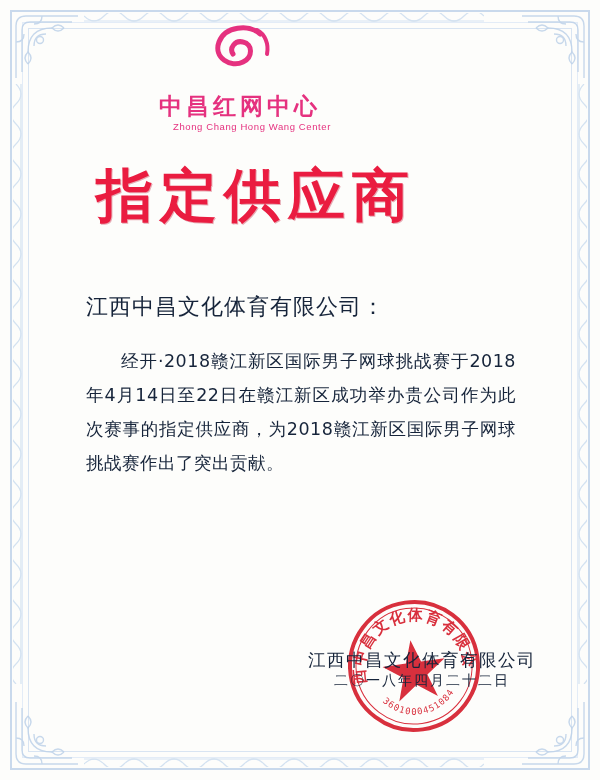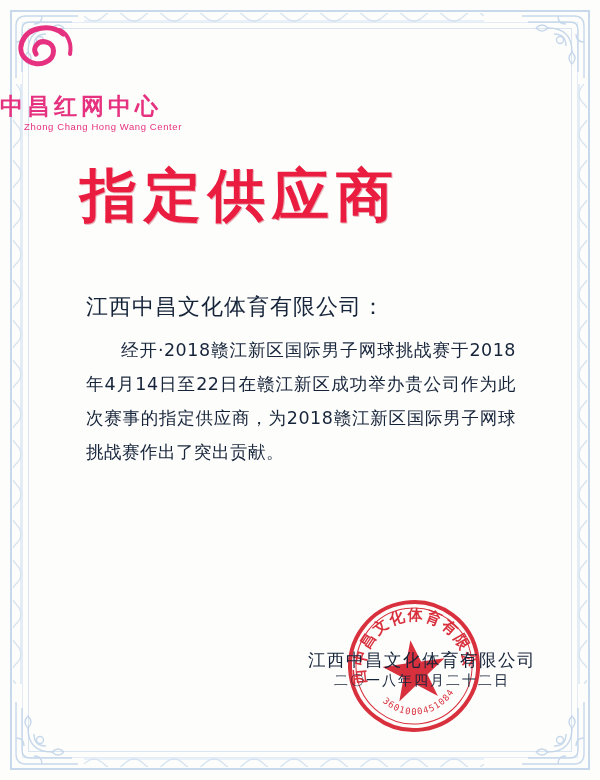--- a/index.html
+++ b/index.html
@@ -72,20 +72,21 @@
   .edge-bottom { left: 84px; right: 84px; bottom: 13px; height: 16px; transform: scaleY(-1); }
   .edge-left   { top: 84px; bottom: 84px; left: 13px;   width: 16px; }
   .edge-right  { top: 84px; bottom: 84px; right: 13px;  width: 16px; transform: scaleX(-1); }
 
   
   .logo-area {
     position: absolute;
     top: 22px;
     left: 0;
     width: 480px;
+    text-align: center;
   }
   .logo-mark {
     width: 86px;
     height: 66px;
     margin: 0 auto 2px auto;
   }
   .logo-cn {
     font-family: "DejaVu Sans", sans-serif;
     font-size: 23px;
     font-weight: bold;
@@ -99,21 +100,21 @@
     letter-spacing: 0.6px;
     color: #e5317f;
     margin-top: 3px;
     margin-left: 24px;
   }
 
   
   .title {
     position: absolute;
     top: 158px;
-    left: 0;
+    left: 16px;
     width: 480px;
     text-align: center;
     font-family: "DejaVu Sans", sans-serif;
     font-size: 57px;
     font-weight: bold;
     letter-spacing: 7px;
     color: #ea1c40;
     text-shadow: 1px 1px 0 rgba(190,20,50,0.35);
   }
 
@@ -123,21 +124,21 @@
     top: 292px;
     left: 86px;
     font-family: "DejaVu Sans", sans-serif;
     font-size: 22px;
     color: #16243a;
     letter-spacing: 1px;
     white-space: nowrap;
   }
   .body-text {
     position: absolute;
-    top: 333px;
+    top: 344px;
     left: 86px;
     width: 430px;
     font-family: "DejaVu Sans", sans-serif;
     font-size: 17.5px;
     line-height: 34px;
     color: #16243a;
     letter-spacing: 0.5px;
     text-align: justify;
     text-indent: 2em;
   }

